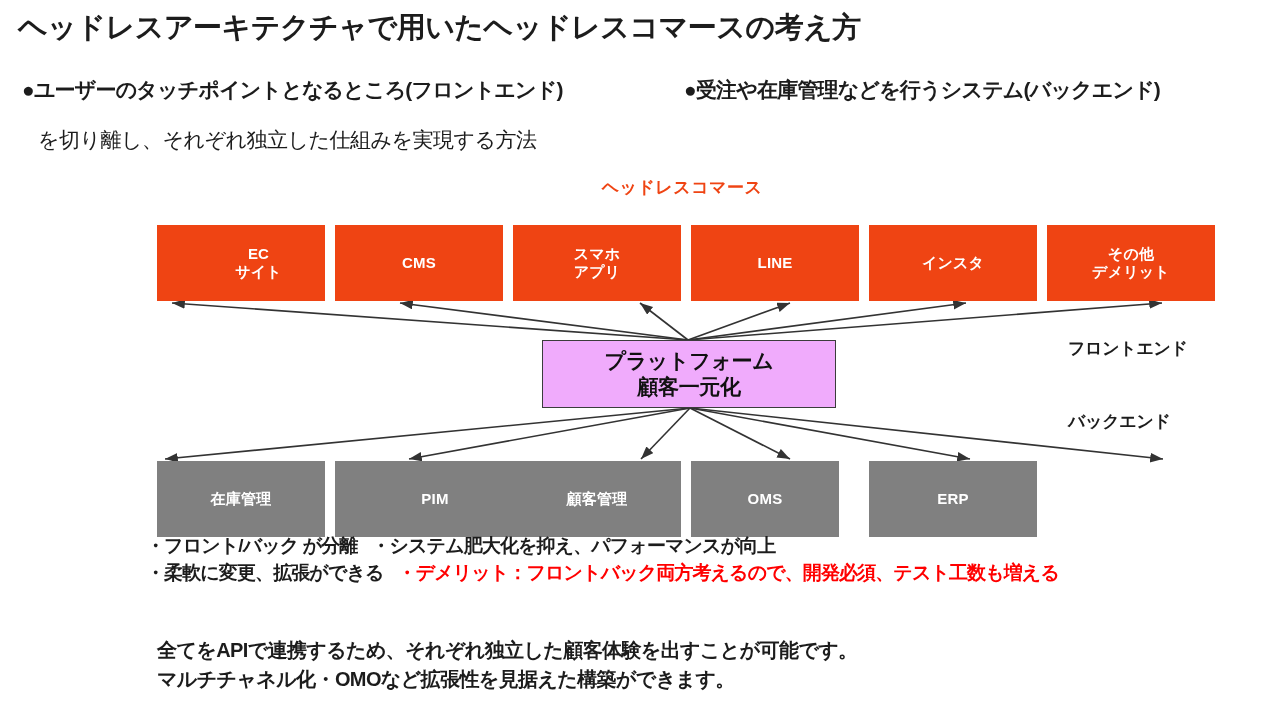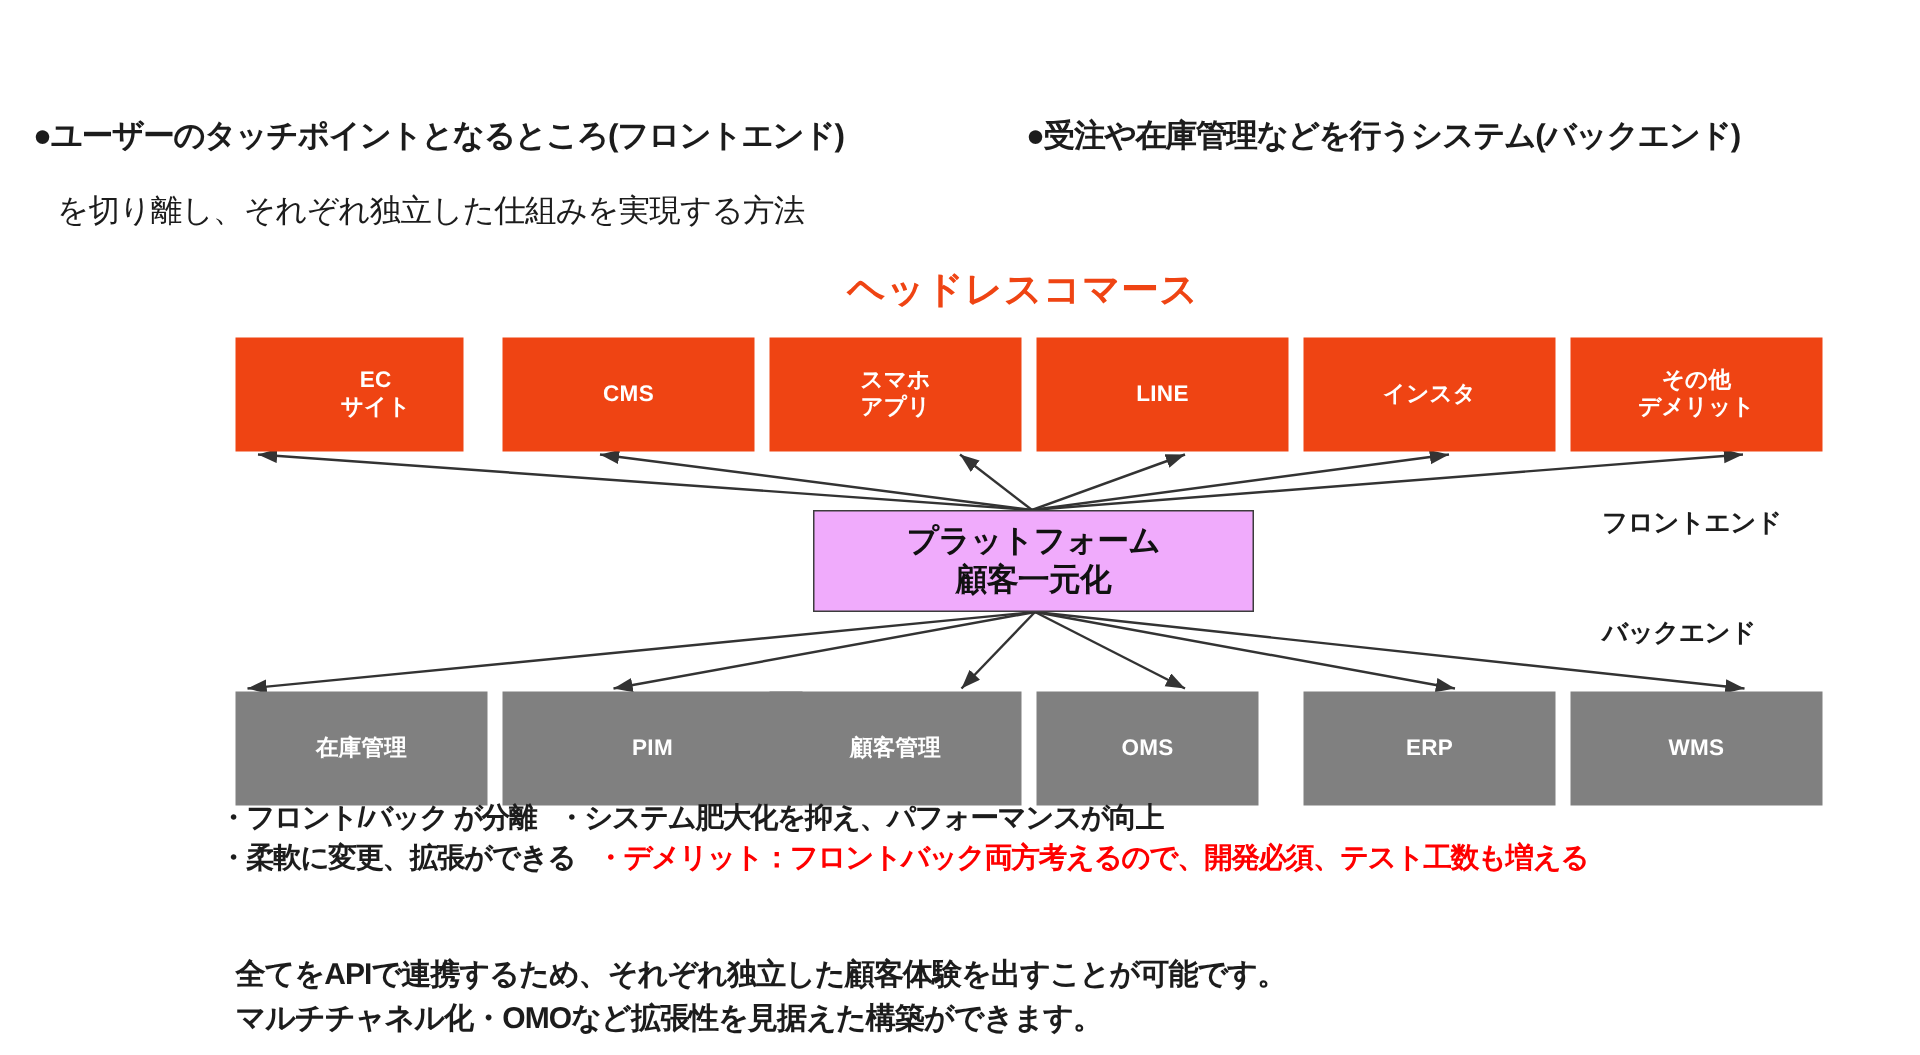--- a/index.html
+++ b/index.html
@@ -61,21 +61,21 @@
     white-space: nowrap;
     color: #1c1c1c;
   }
 
   .diagram-title {
     position: absolute;
     left: 0;
     top: 176px;
     width: 1272px;
     text-align: center;
-    font-size: 25px;
+    font-size: 17px;
     font-weight: bold;
     letter-spacing: 0.5px;
     color: #ef4413;
   }
   
   .diagram-title span { position: relative; left: 46px; }
 
   
   .canvas {
     position: absolute;
@@ -171,20 +171,21 @@
     white-space: nowrap;
     color: #1c1c1c;
     line-height: 1.45;
   }
 </style>
 </head>
 <body>
 
 <div class="slide">
 
+  <div class="title">ヘッドレスアーキテクチャで用いたヘッドレスコマースの考え方</div>
 
   <div class="bullet-row">
     <div class="bullet-item b1">●ユーザーのタッチポイントとなるところ(フロントエンド)</div>
     <div class="bullet-item b2">●受注や在庫管理などを行うシステム(バックエンド)</div>
   </div>
 
   <div class="subline">を切り離し、それぞれ独立した仕組みを実現する方法</div>
 
   <div class="diagram-title"><span>ヘッドレスコマース</span></div>
 
@@ -205,21 +206,21 @@
     <g stroke="#333333" stroke-width="1.6" fill="none" marker-end="url(#ah)">
       <line x1="690" y1="408" x2="165" y2="459"></line>
       <line x1="690" y1="408" x2="409" y2="459"></line>
       <line x1="690" y1="408" x2="641" y2="459"></line>
       <line x1="690" y1="408" x2="790" y2="459"></line>
       <line x1="690" y1="408" x2="970" y2="459"></line>
       <line x1="690" y1="408" x2="1163" y2="459"></line>
     </g>
   </svg>
 
-  <div class="node front" style="left:157px; top:225px; width:152px;padding-left:35px;">
+  <div class="node front" style="left:157px; top:225px; width:168px;padding-left:35px;">
     <div>
       <span class="lbl">EC</span>
       <span class="lbl">サイト</span>
     </div>
   </div>
   <div class="node front" style="left:335px; top:225px; width:168px;">
     <div>
       <span class="lbl">CMS</span>
     </div>
   </div>
@@ -272,25 +273,20 @@
   <div class="node back" style="left:691px; top:461px; width:148px;">
     <div>
         <span class="lbl">OMS</span>
       </div>
   </div>
   <div class="node back" style="left:869px; top:461px; width:168px;">
     <div>
         <span class="lbl">ERP</span>
       </div>
   </div>
-  <div class="node back" style="left:1047px; top:461px; width:168px;">
-    <div>
-        <span class="lbl">WMS</span>
-      </div>
-  </div>
 
   <div class="notes">
     <div class="note-line">
       <span>・フロント/バック が分離</span><span class="gap"></span><span>・システム肥大化を抑え、パフォーマンスが向上</span>
     </div>
     <div class="note-line">
       <span>・柔軟に変更、拡張ができる</span><span class="gap"></span><span class="red">・デメリット：フロントバック両方考えるので、開発必須、テスト工数も増える</span>
     </div>
   </div>
 

